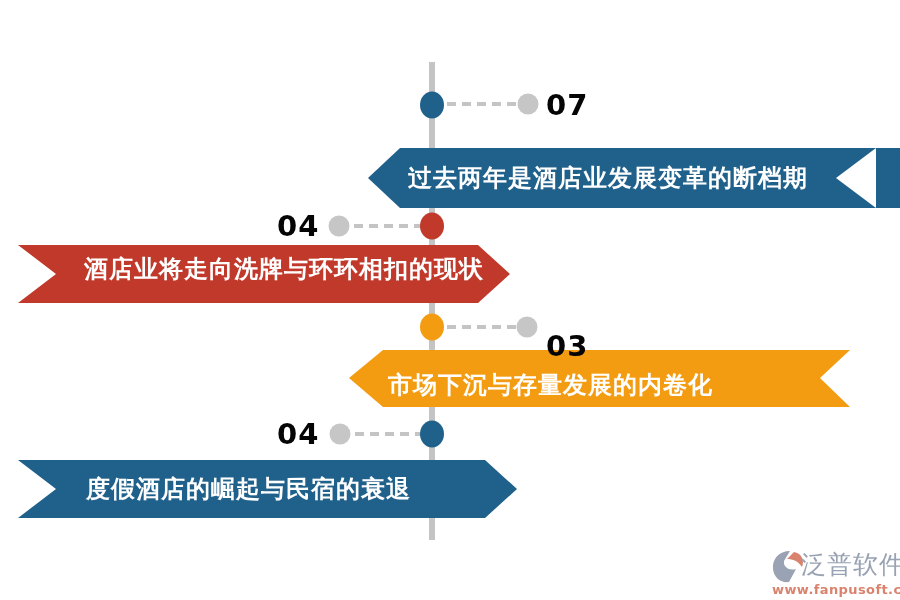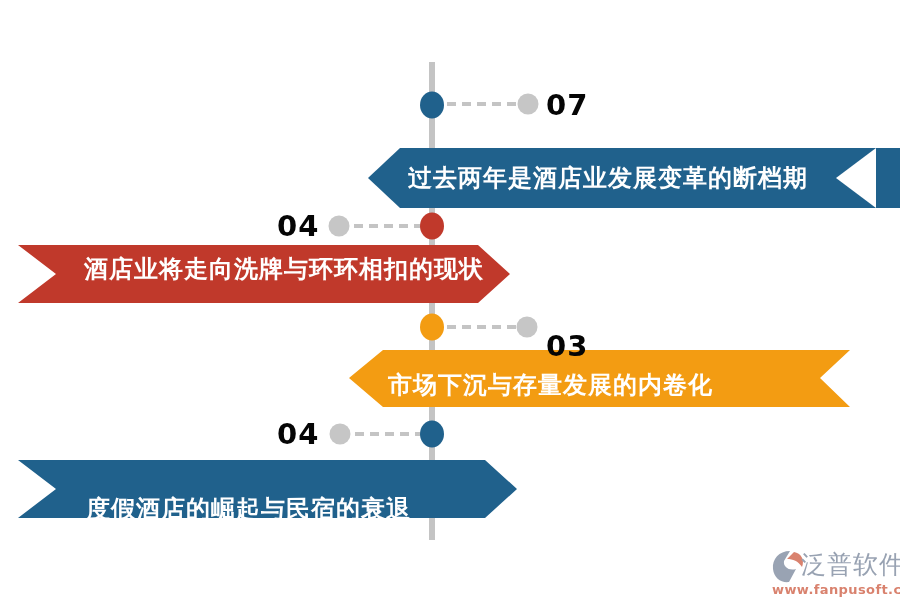--- a/index.html
+++ b/index.html
@@ -67,18 +67,18 @@
   </svg>
 
   <div class="milestone-number" style="left:546px;top:91px;">07</div>
   <div class="milestone-number" style="left:277px;top:212px;">04</div>
   <div class="milestone-number" style="left:546px;top:313px;margin-top:19px;">03</div>
   <div class="milestone-number" style="left:277px;top:420px;">04</div>
 
   <div class="banner-label" style="left:408px;top:148px;height:60px;">过去两年是酒店业发展变革的断档期</div>
   <div class="banner-label" style="left:84px;top:245px;height:48px;">酒店业将走向洗牌与环环相扣的现状</div>
   <div class="banner-label" style="left:388px;top:350px;height:70px;">市场下沉与存量发展的内卷化</div>
-  <div class="banner-label" style="left:86px;top:460px;height:58px;margin-top:20px;">度假酒店的崛起与民宿的衰退</div>
+  <div class="banner-label" style="left:86px;top:460px;height:58px;">度假酒店的崛起与民宿的衰退</div>
 
   <div class="logo-text">泛普软件</div>
   <div class="logo-url">www.fanpusoft.com</div>
 
 </div>
 
 </body></html>

